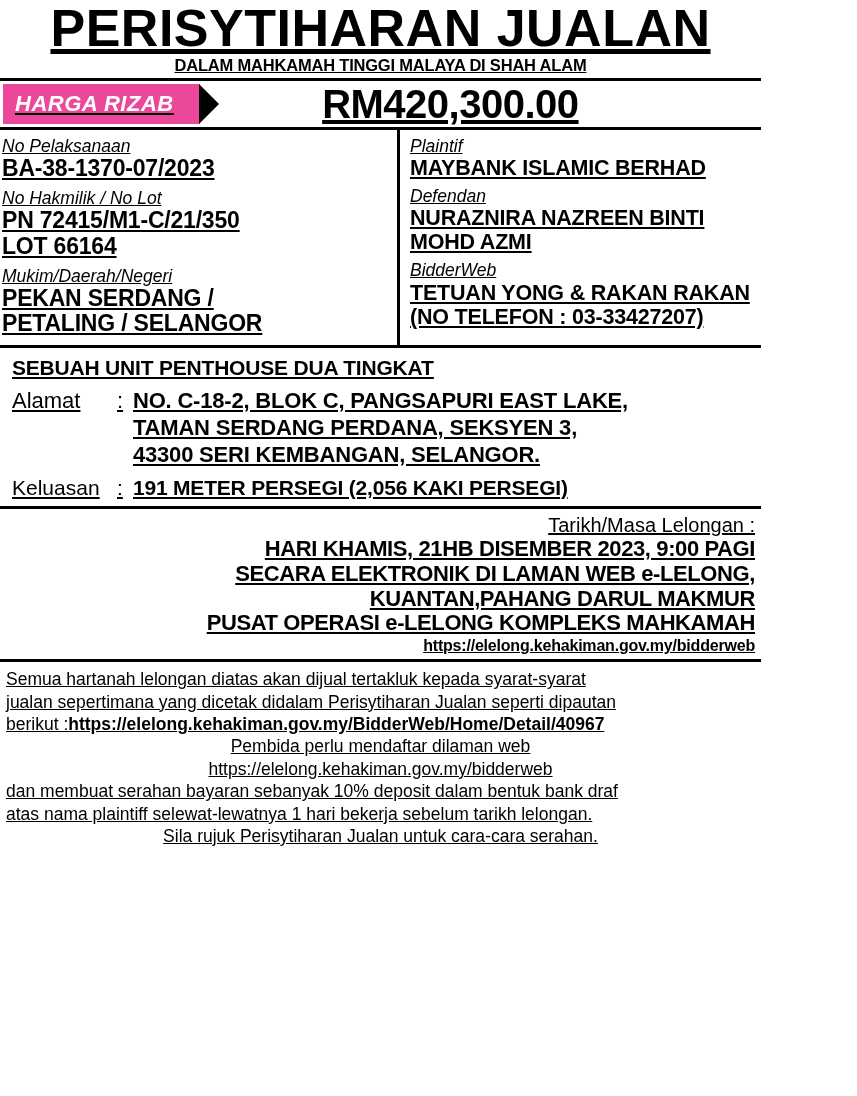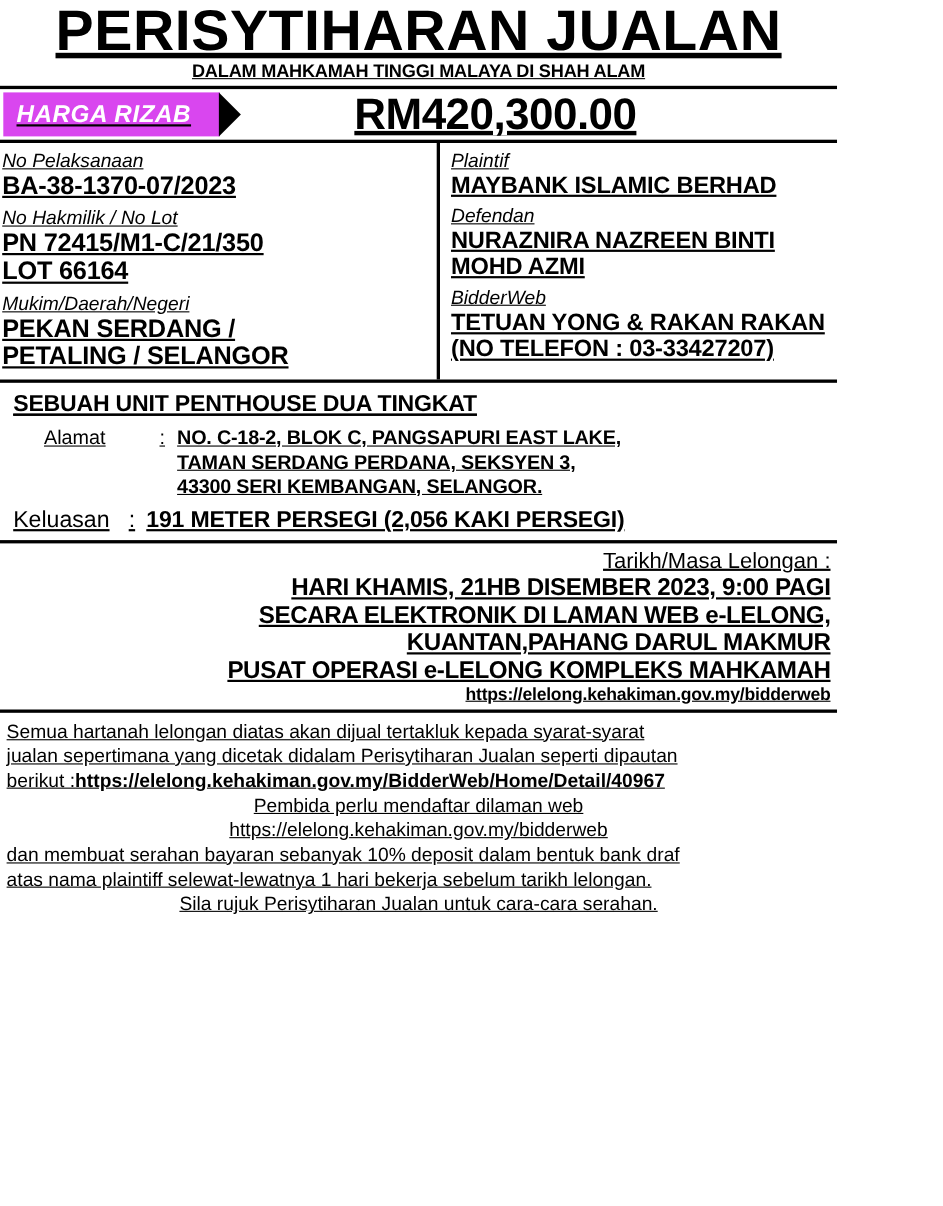--- a/index.html
+++ b/index.html
@@ -45,21 +45,21 @@
   .rizab-band {
     display: flex;
     align-items: stretch;
     border-top: 3px solid #000;
     border-bottom: 3px solid #000;
     height: 46px;
     margin-top: 2px;
   }
   .rizab-tag {
     position: relative;
-    background: #d946ef;
+    background: #ec4899;
     color: #fff;
     font-style: italic;
     font-weight: bold;
     font-size: 22px;
     letter-spacing: 0.5px;
     display: flex;
     align-items: center;
     padding: 0 26px 0 12px;
     margin: 3px 0 3px 3px;
   }
@@ -125,23 +125,22 @@
   }
   .prop-heading {
     font-weight: bold;
     font-size: 21px;
     text-decoration: underline;
     margin-bottom: 8px;
     letter-spacing: -0.2px;
   }
   .addr-row {
     display: flex;
-    font-size: 18px;
+    font-size: 22px;
     line-height: 1.22;
-    margin-left: 28px;
   }
   .addr-key {
     width: 105px;
     flex: 0 0 105px;
     font-weight: normal;
   }
   .addr-colon {
     width: 16px;
     flex: 0 0 16px;
     font-weight: normal;

